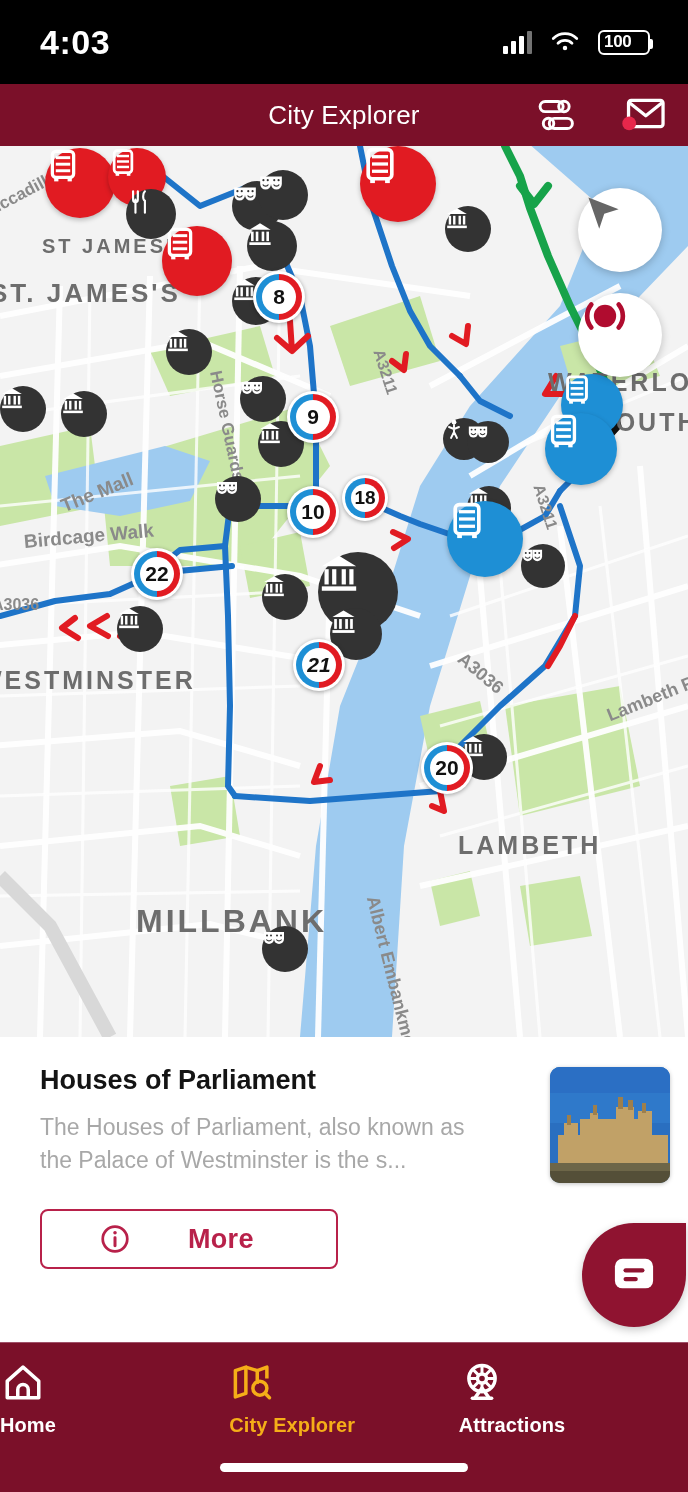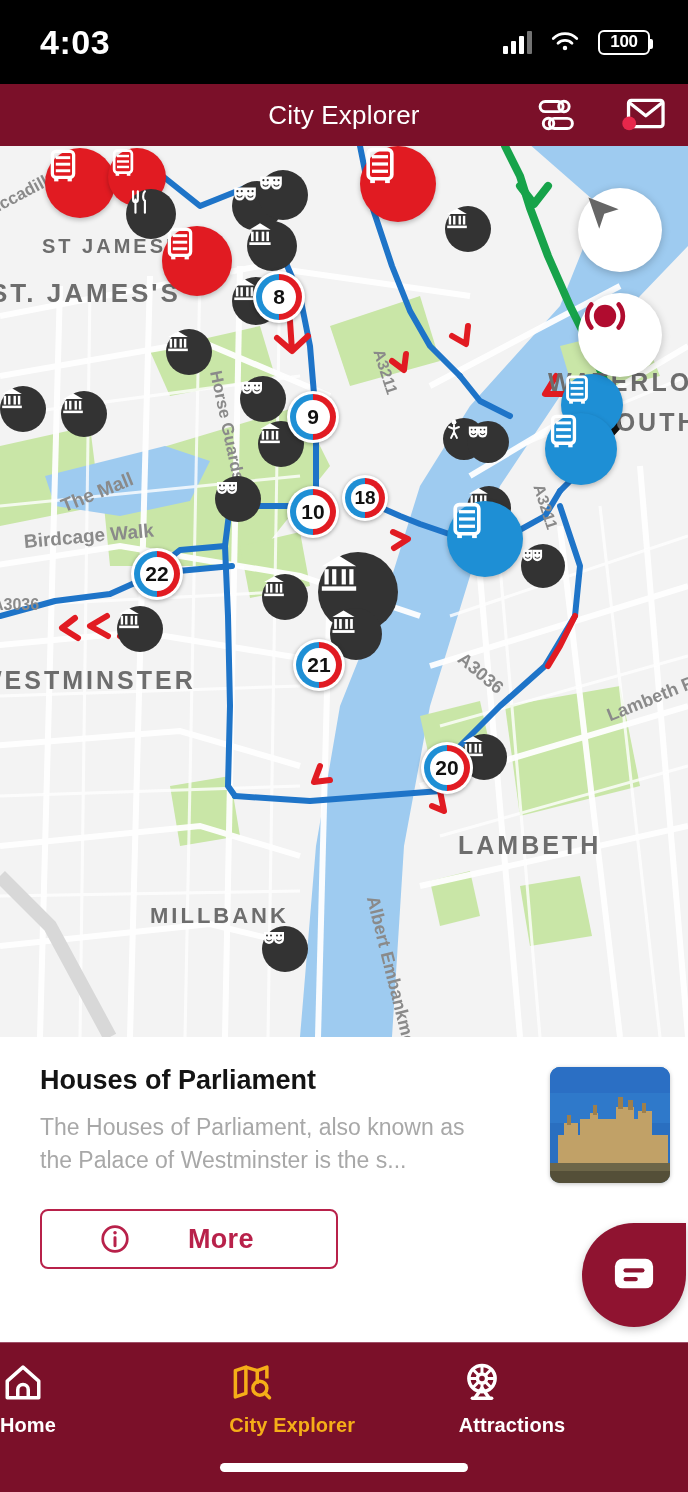--- a/index.html
+++ b/index.html
@@ -22,21 +22,21 @@
   .status-time { font-size:34px; font-weight:600; letter-spacing:.5px; }
   .status-right { display:flex; align-items:center; gap:18px; }
   .sig { display:flex; align-items:flex-end; gap:3px; height:24px; }
   .sig i { display:block; width:5px; background:#fff; border-radius:1px; }
   .sig i:nth-child(1){height:8px;}
   .sig i:nth-child(2){height:13px;}
   .sig i:nth-child(3){height:18px;}
   .sig i:nth-child(4){height:23px; opacity:.45;}
   .batt {
     border:2.5px solid #fff; border-radius:6px; height:25px; min-width:52px;
-    display:flex; align-items:center; justify-content:center; position:relative;
+    display:flex; align-items:center; justify-content:flex-start; position:relative;
     font-size:17px; font-weight:700; padding:0 4px; letter-spacing:-.3px;
   }
   .batt:after{ content:""; position:absolute; right:-5px; top:7px; width:3px; height:10px;
     background:#fff; border-radius:0 2px 2px 0; }
 
   
   .appbar {
     position:absolute; top:84px; left:0; width:688px; height:62px;
     background:#7b1029; color:#fff;
     display:flex; align-items:center;
@@ -286,21 +286,21 @@
         <path d="M505 0 L520 30 L530 62 L548 110 L570 160 L595 210 L610 250"></path>
         <path d="M520 40 L534 58 L548 40"></path>
       </g>
       <path d="M610 250 L618 280 L600 300" fill="none" stroke="#111" stroke-width="7" stroke-linecap="round"></path>
     </svg>
 
     <div id="map-labels">
         <div class="map-label district" style="left: 42px; top: 89px; font-size: 20px;">ST JAMES'S</div>
         <div class="map-label district" style="left: -10px; top: 132px; font-size: 26px;">ST. JAMES'S</div>
         <div class="map-label district" style="left: -22px; top: 520px; font-size: 25px;">WESTMINSTER</div>
-        <div class="map-label district" style="left: 150px; top: 757px; font-size: 22px;">MILLBANK</div>
+        <div class="map-label district" style="left: 136px; top: 757px; font-size: 32px;">MILLBANK</div>
         <div class="map-label district" style="left: 458px; top: 685px; font-size: 25px;">LAMBETH</div>
         <div class="map-label district" style="left: 548px; top: 222px; font-size: 25px;">WATERLOO</div>
         <div class="map-label district" style="left: 596px; top: 262px; font-size: 25px;">SOUTH</div>
         <div class="map-label road" style="left: -14px; top: 57px; font-size: 17px; transform: rotate(-28deg); transform-origin: left center;">Piccadilly</div>
         <div class="map-label road" style="left: 62px; top: 350px; font-size: 19px; transform: rotate(-22deg); transform-origin: left center;">The Mall</div>
         <div class="map-label road" style="left: 24px; top: 385px; font-size: 19px; transform: rotate(-5deg); transform-origin: left center;">Birdcage Walk</div>
         <div class="map-label road" style="left: 215px; top: 215px; font-size: 17px; transform: rotate(78deg); transform-origin: left center;">Horse Guards Rd</div>
         <div class="map-label road" style="left: 378px; top: 195px; font-size: 16px; transform: rotate(72deg); transform-origin: left center;">A3211</div>
         <div class="map-label road" style="left: 538px; top: 330px; font-size: 16px; transform: rotate(72deg); transform-origin: left center;">A3211</div>
         <div class="map-label road" style="left: 460px; top: 500px; font-size: 18px; transform: rotate(40deg); transform-origin: left center;">A3036</div>
@@ -686,21 +686,21 @@
         <div class="stop small" style="left: 342px; top: 329px;">
           <div class="ring"></div>
           <div class="hole"></div>
           <span>18</span>
         </div>
         <div class="stop" style="left: 131px; top: 402px;">
           <div class="ring"></div>
           <div class="hole"></div>
           <span>22</span>
         </div>
-        <div class="stop" style="left: 293px; top: 493px;">
+        <div class="stop" style="left: 293px; top: 493px; font-style: italic;">
           <div class="ring"></div>
           <div class="hole"></div>
           <span>21</span>
         </div>
         <div class="stop" style="left: 421px; top: 596px;">
           <div class="ring"></div>
           <div class="hole"></div>
           <span>20</span>
         </div>
       </div>

